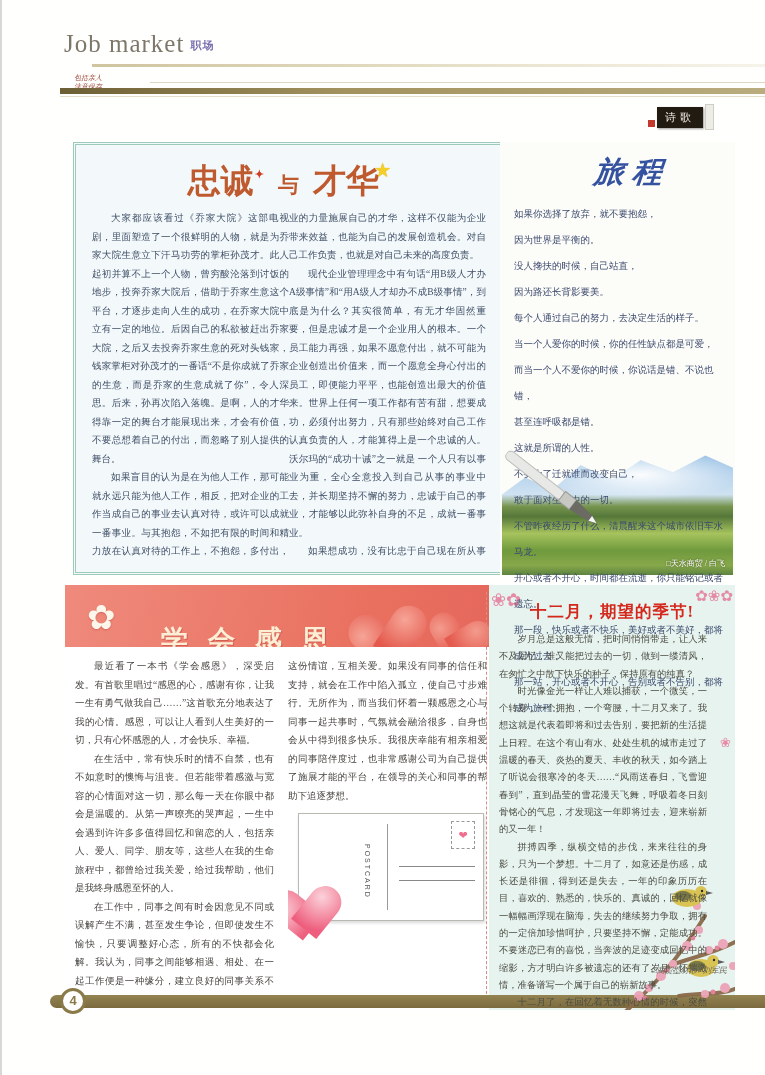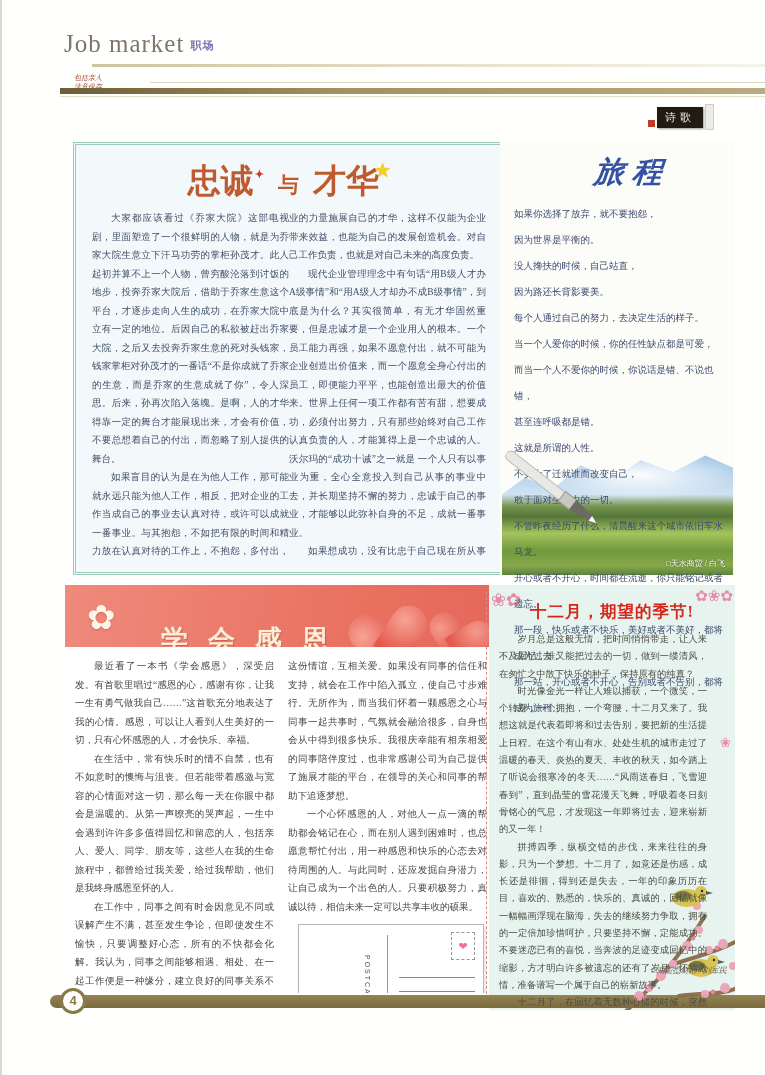--- a/index.html
+++ b/index.html
@@ -192,21 +192,20 @@
       <span class="grat-title">学会感恩</span>
     </div>
     <div class="grat-cols bodytext">
       <div class="col">
         <p>最近看了一本书《学会感恩》，深受启发。有首歌里唱过“感恩的心，感谢有你，让我一生有勇气做我自己……”这首歌充分地表达了我的心情。感恩，可以让人看到人生美好的一切，只有心怀感恩的人，才会快乐、幸福。</p>
         <p>在生活中，常有快乐时的情不自禁，也有不如意时的懊悔与沮丧。但若能带着感激与宽容的心情面对这一切，那么每一天在你眼中都会是温暖的。从第一声嘹亮的哭声起，一生中会遇到许许多多值得回忆和留恋的人，包括亲人、爱人、同学、朋友等，这些人在我的生命旅程中，都曾给过我关爱，给过我帮助，他们是我终身感恩至怀的人。</p>
         <p>在工作中，同事之间有时会因意见不同或误解产生不满，甚至发生争论，但即使发生不愉快，只要调整好心态，所有的不快都会化解。我认为，同事之间能够相遇、相处、在一起工作便是一种缘分，建立良好的同事关系不亚于与家人的相处。一天有24小时，除去睡眠时间，生命中的大多数时间都是和同事一起度过的，因此，更应懂得珍惜</p>
       </div>
       <div class="col">
         <p class="cont">这份情谊，互相关爱。如果没有同事的信任和支持，就会在工作中陷入孤立，使自己寸步难行。无所作为，而当我们怀着一颗感恩之心与同事一起共事时，气氛就会融洽很多，自身也会从中得到很多快乐。我很庆幸能有相亲相爱的同事陪伴度过，也非常感谢公司为自己提供了施展才能的平台，在领导的关心和同事的帮助下追逐梦想。</p>
-        <p>一个心怀感恩的人，对他人一点一滴的帮助都会铭记在心，而在别人遇到困难时，也总愿意帮忙付出，用一种感恩和快乐的心态去对待周围的人。与此同时，还应发掘自身潜力，让自己成为一个出色的人。只要积极努力，真诚以待，相信未来一定可以共享丰收的硕果。</p>
         <div class="postcard">
           <div class="pc-divider"></div>
           <div class="pc-word">POSTCARD</div>
           <div class="pc-stamp">
             <span>❤</span>
           </div>
           <div class="pc-line" style="top:52px"></div>
           <div class="pc-line" style="top:66px"></div>
 
           <div class="heart pc-heart"></div>

